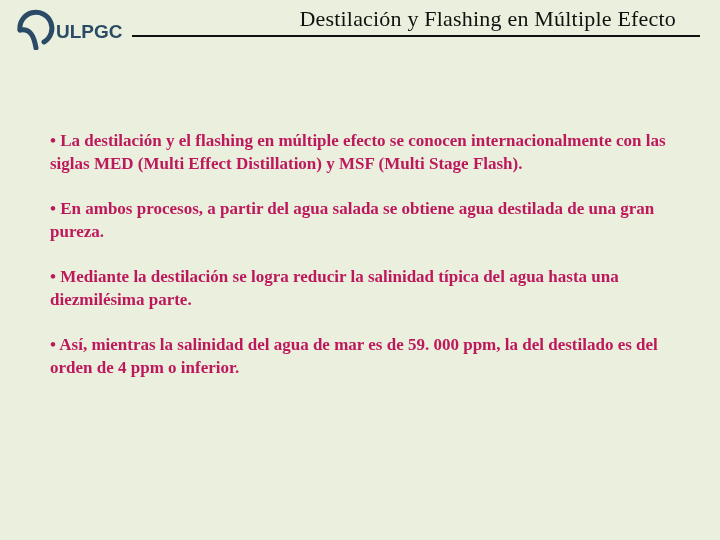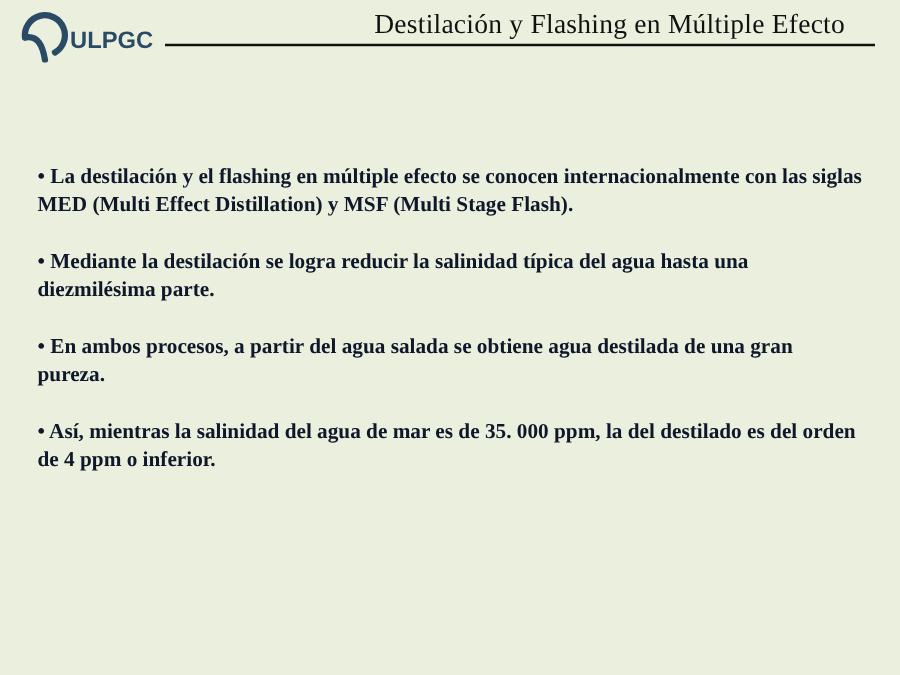--- a/index.html
+++ b/index.html
@@ -42,23 +42,24 @@
       top: 35px;
       height: 0;
       border-top: 2px solid #111;
     }
     .content {
       padding: 70px 30px 0 30px;
     }
     .bullet-para {
       font-weight: 700;
       font-size: 17px;
-      color: #0f172a;
+      color: #be185d;
       margin-bottom: 22px;
       line-height: 1.35;
+      margin-left: 20px;
     }
     .bullet-marker {
       font-weight: 700;
     }
   </style>
 </head>
 <body>
 
 <div class="header">
   <div class="logo">
@@ -67,16 +68,16 @@
       <path d="M 6 24 C 16 22 20 30 22 42" fill="none" stroke="#2a4a66" stroke-width="5" stroke-linecap="round"></path>
       <text x="42" y="32" font-family="Arial, Helvetica, sans-serif" font-size="19" font-weight="700" fill="#2a4a66">ULPGC</text>
     </svg>
   </div>
   <div class="title">Destilación y Flashing en Múltiple Efecto</div>
   <div class="rule"></div>
 </div>
 
 <div class="content">
   <p class="bullet-para"><span class="bullet-marker">• </span><span>La destilación y el flashing en múltiple efecto se conocen internacionalmente con las siglas MED (Multi Effect Distillation) y MSF (Multi Stage Flash).</span></p>
+  <p class="bullet-para"><span class="bullet-marker">• </span><span>En ambos procesos, a partir del agua salada se obtiene agua destilada de una gran pureza.</span></p>
   <p class="bullet-para"><span class="bullet-marker">• </span><span>Mediante la destilación se logra reducir la salinidad típica del agua hasta una diezmilésima parte.</span></p>
-  <p class="bullet-para"><span class="bullet-marker">• </span><span>En ambos procesos, a partir del agua salada se obtiene agua destilada de una gran pureza.</span></p>
-  <p class="bullet-para"><span class="bullet-marker">• </span><span>Así, mientras la salinidad del agua de mar es de 35. 000 ppm, la del destilado es del orden de 4 ppm o inferior.</span></p>
+  <p class="bullet-para"><span class="bullet-marker">• </span><span>Así, mientras la salinidad del agua de mar es de 59. 000 ppm, la del destilado es del orden de 4 ppm o inferior.</span></p>
 </div>
 
 </body></html>

